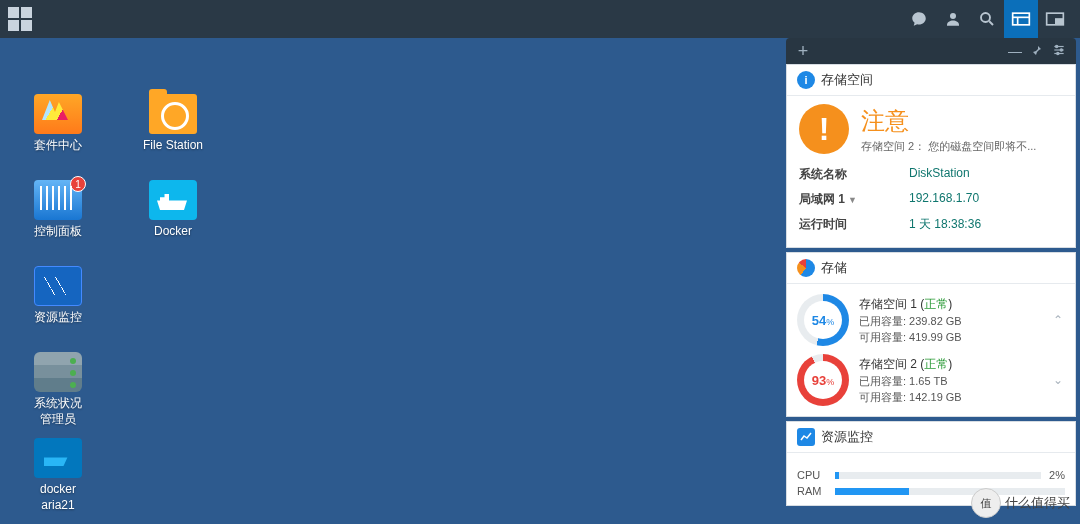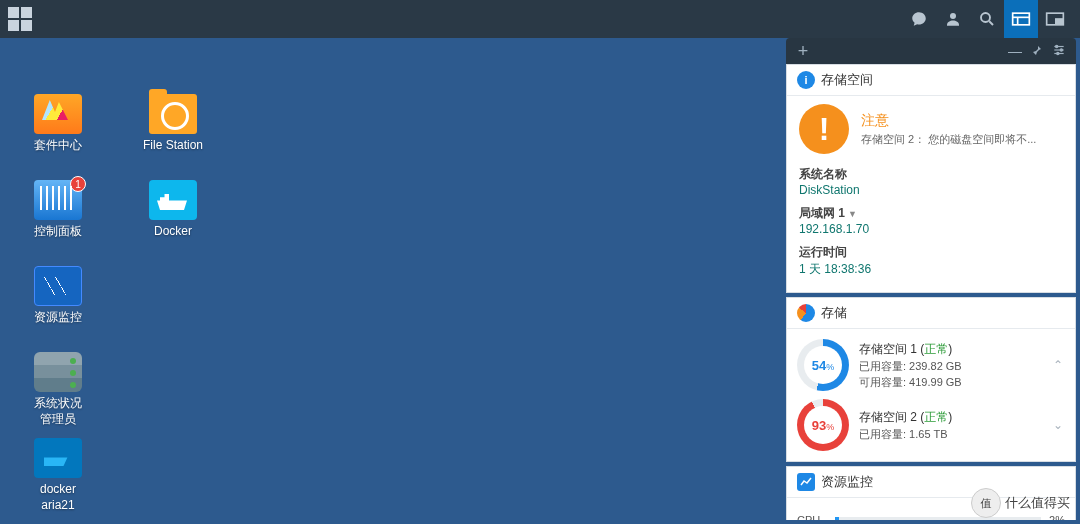--- a/index.html
+++ b/index.html
@@ -39,23 +39,23 @@
 .widgets-hdr .wspacer{flex:1;}
 .widgets-hdr span{width:22px;text-align:center;cursor:pointer;font-size:14px;}
 .widgets-body{flex:1;overflow:hidden;display:flex;flex-direction:column;gap:4px;}
 .card{background:#fff;border:1px solid #d7dde3;}
 .card-hdr{display:flex;align-items:center;padding:6px 10px;border-bottom:1px solid #e6eaee;gap:6px;}
 .card-hdr .ci{width:18px;height:18px;border-radius:50%;display:flex;align-items:center;justify-content:center;color:#fff;font-size:11px;font-weight:bold;}
 .card-hdr .ct{font-size:13px;color:#333;}
 .health-body{padding:8px 12px 10px;}
 .health-top{display:flex;align-items:center;gap:12px;margin-bottom:8px;}
 .alert-ico{width:50px;height:50px;border-radius:50%;background:#f5901d;display:flex;align-items:center;justify-content:center;color:#fff;font-size:32px;font-weight:bold;}
-.health-top .tt{color:#f5901d;font-size:14px;}
+.health-top .tt{color:#f5901d;font-size:24px;}
 .health-top .ts{font-size:11px;color:#666;margin-top:2px;}
-.info-row{display:flex;font-size:12px;padding:4px 0;color:#444;flex-direction:column;}
+.info-row{display:flex;font-size:12px;padding:4px 0;color:#444;}
 .info-row .k{width:110px;font-weight:bold;}
 .info-row .v{color:#0f766e;}
 .caret{font-size:9px;margin-left:3px;color:#888;}
 .storage-body{padding:6px 10px;}
 .vol{display:flex;align-items:center;gap:10px;padding:4px 0;position:relative;}
 .ring{width:52px;height:52px;border-radius:50%;position:relative;display:flex;align-items:center;justify-content:center;font-size:13px;font-weight:bold;}
 .ring::after{content:"";position:absolute;inset:7px;background:#fff;border-radius:50%;}
 .ring span{position:relative;z-index:1;}
 .ring .pct{font-size:9px;font-weight:normal;}
 .vol-info{flex:1;font-size:11px;color:#555;line-height:1.5;}
@@ -217,20 +217,21 @@
             </div>
   <div class="chev">⌃</div>
           </div>
           <div class="vol">
             <div class="ring" style="background:conic-gradient(#e8413a 0 93%,#e8ecef 93% 100%);color:#e8413a">
               <span>93<span class="pct">%</span></span>
             </div>
   <div class="vol-info">
               <div class="vn">存储空间 2 (<span class="ok">正常</span>)</div>
               <div>已用容量: 1.65 TB</div>
+              <div>可用容量: 142.19 GB</div>
             </div>
   <div class="chev">⌄</div>
           </div>
         </div>
     </div>
 
     <div class="card">
       <div class="card-hdr">
           <div class="ci" style="background:#1e88e5;border-radius:3px">
             <svg width="12" height="10" viewBox="0 0 12 10" fill="none" stroke="#fff" stroke-width="1.5">

